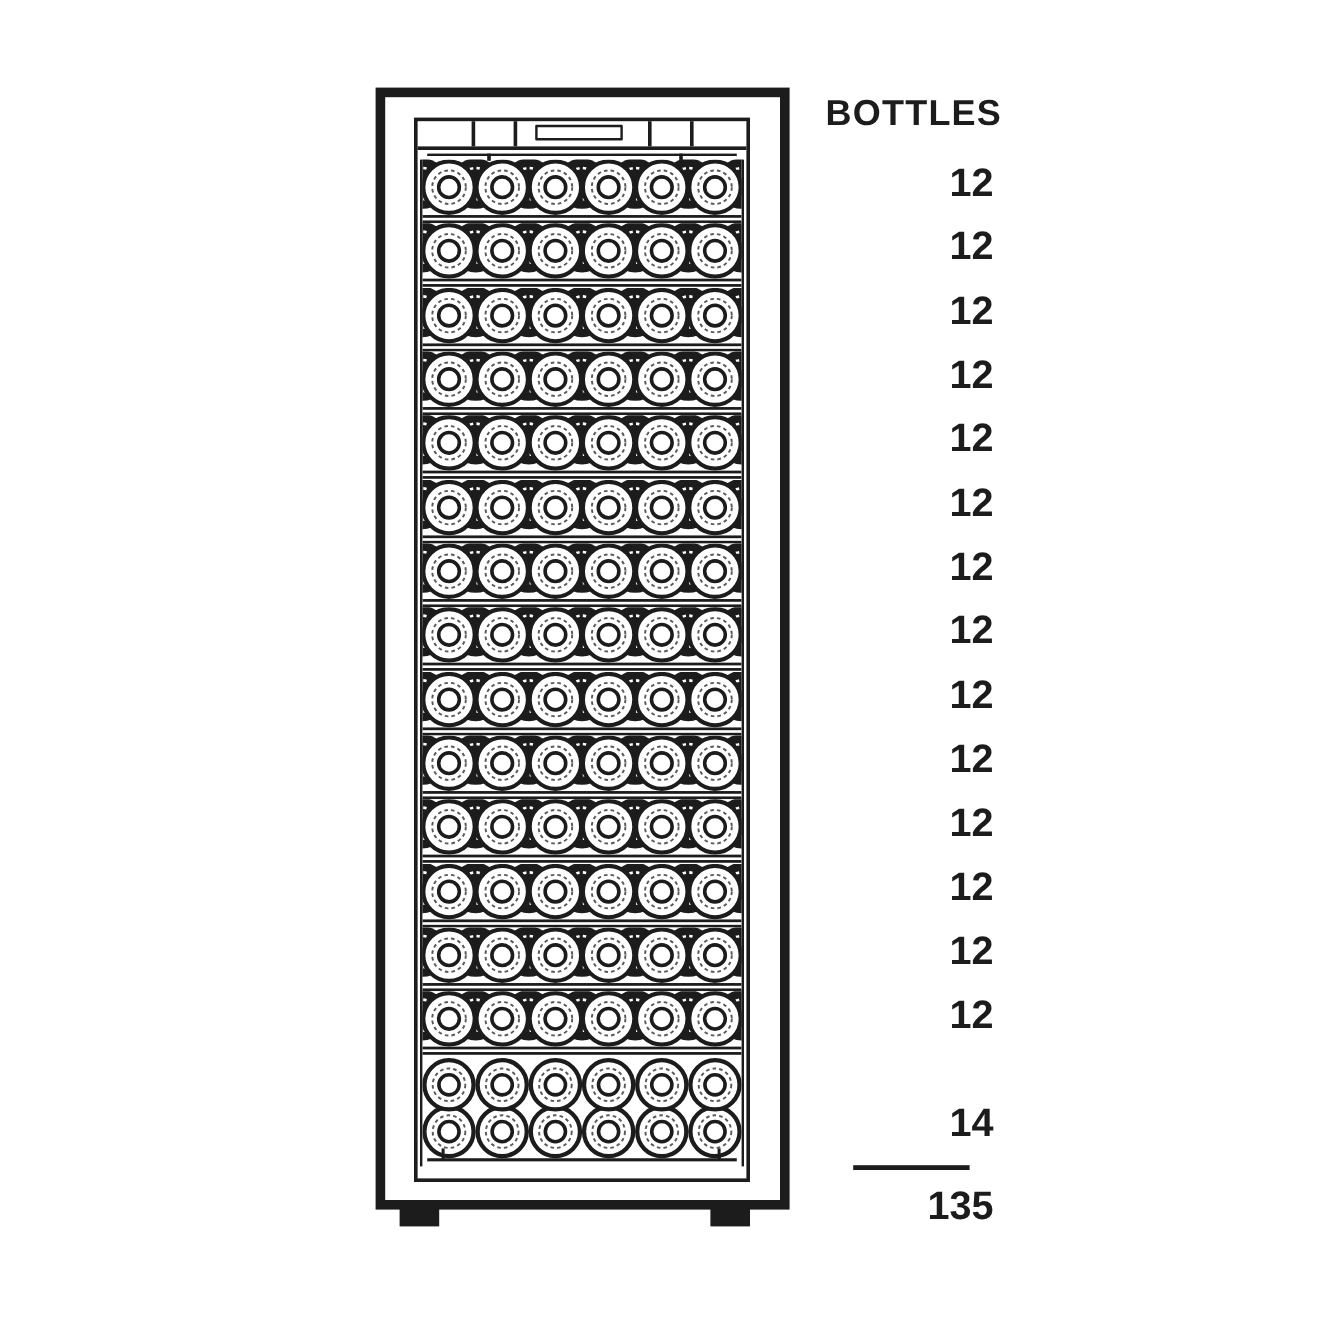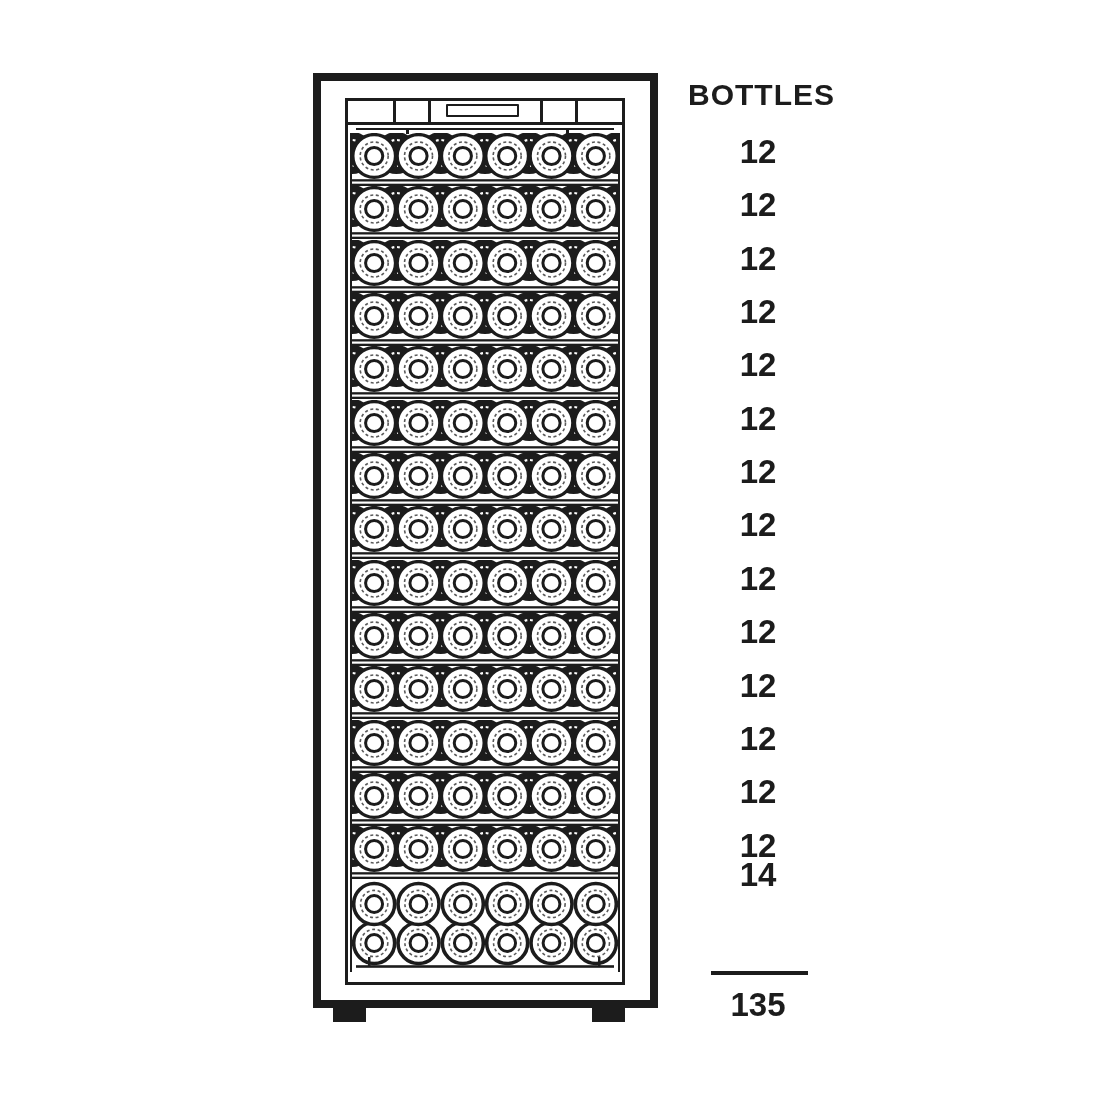--- a/index.html
+++ b/index.html
@@ -41,21 +41,21 @@
   }
   .rowsvg{display:block;}
 
   
   .counts-title{
     position:absolute;left:688px;top:74px;width:140px;height:42px;line-height:42px;
     text-align:left;font-size:30px;font-weight:bold;letter-spacing:1px;color:#1c1c1c;
   }
   .count{
     position:absolute;left:688px;width:140px;height:42px;line-height:42px;
-    text-align:center;font-size:33px;font-weight:bold;color:#1c1c1c;
+    text-align:right;font-size:33px;font-weight:bold;color:#1c1c1c;
   }
   .sum-divider{position:absolute;left:711px;top:971px;width:97px;height:3.5px;background:#1c1c1c;}
 </style>
 </head>
 <body>
 
 <div class="stage">
 
   <div class="cabinet">
     <div class="door">
@@ -632,18 +632,18 @@
       <div class="count" style="top:344px">12</div>
       <div class="count" style="top:398px">12</div>
       <div class="count" style="top:451px">12</div>
       <div class="count" style="top:504px">12</div>
       <div class="count" style="top:558px">12</div>
       <div class="count" style="top:611px">12</div>
       <div class="count" style="top:665px">12</div>
       <div class="count" style="top:718px">12</div>
       <div class="count" style="top:771px">12</div>
       <div class="count" style="top:825px">12</div>
-      <div class="count" style="top:854px">14</div>
+      <div class="count" style="top:915px">14</div>
     </div>
   <div class="sum-divider"></div>
   <div class="count" style="top:984px">135</div>
 
 </div>
 
 </body></html>

